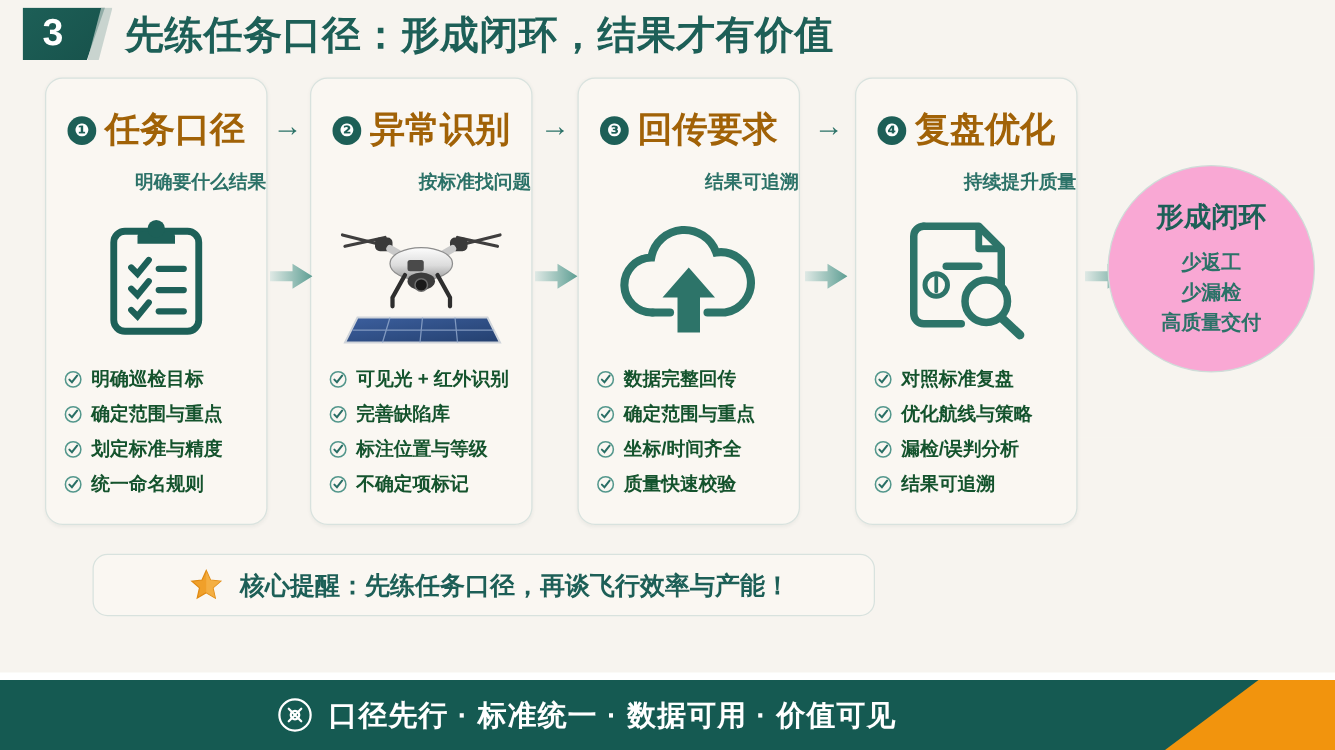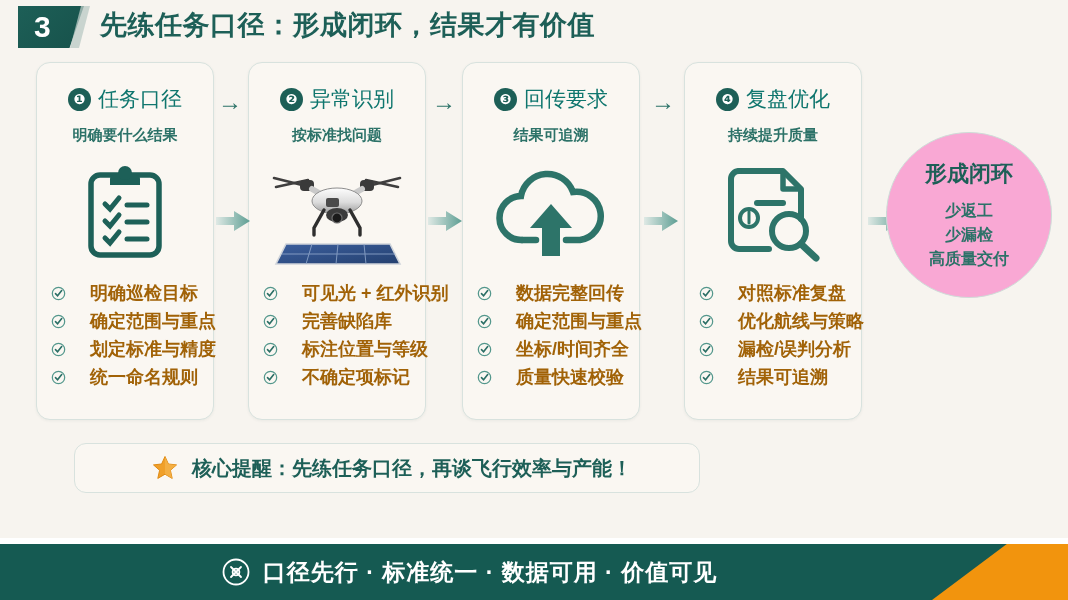--- a/index.html
+++ b/index.html
@@ -54,21 +54,21 @@
     position: absolute;
     left: 70px; top: 6px;
     width: 20px; height: 42px;
     background: #b9c9c4;
     clip-path: polygon(55% 0, 100% 0, 45% 100%, 0 100%);
     opacity: .75;
   }
   .header-title {
     position: absolute;
     left: 100px; top: 7px;
-    font-size: 27px;
+    font-size: 31px;
     font-weight: bold;
     color: #1d5f57;
     letter-spacing: .5px;
     white-space: nowrap;
   }
 
   
   .cards {
     position: absolute;
     left: 36px; top: 62px;
@@ -102,28 +102,28 @@
     border-radius: 50%;
     background: #1d5f57;
     color: #fff;
     font-size: 14px;
     font-weight: bold;
     line-height: 23px;
     text-align: center;
     flex: none;
   }
   .card-title {
-    font-size: 21px;
-    font-weight: normal;
-    color: #0f766e;
+    font-size: 28px;
+    font-weight: bold;
+    color: #a16207;
     white-space: nowrap;
   }
   .card-sub {
     margin-top: 13px;
-    text-align: center;
+    text-align: right;
     font-size: 15px;
     font-weight: bold;
     color: #2c7268;
     white-space: nowrap;
   }
 
   .card-art {
     height: 118px;
     margin-top: 8px;
     display: flex;
@@ -132,25 +132,25 @@
   }
 
   .card-list {
     margin: 8px 0 0 0;
     padding: 0 0 0 14px;
     list-style: none;
   }
   .card-list li {
     display: flex;
     align-items: center;
-    gap: 24px;
+    gap: 7px;
     height: 28px;
-    font-size: 18px;
-    font-weight: bold;
-    color: #a16207;
+    font-size: 15px;
+    font-weight: bold;
+    color: #14532d;
     white-space: nowrap;
   }
   .chk { flex: none; display: block; }
 
   
   .arrow-top {
     position: absolute;
     top: 26px;
     font-size: 24px;
     color: #2c7268;

